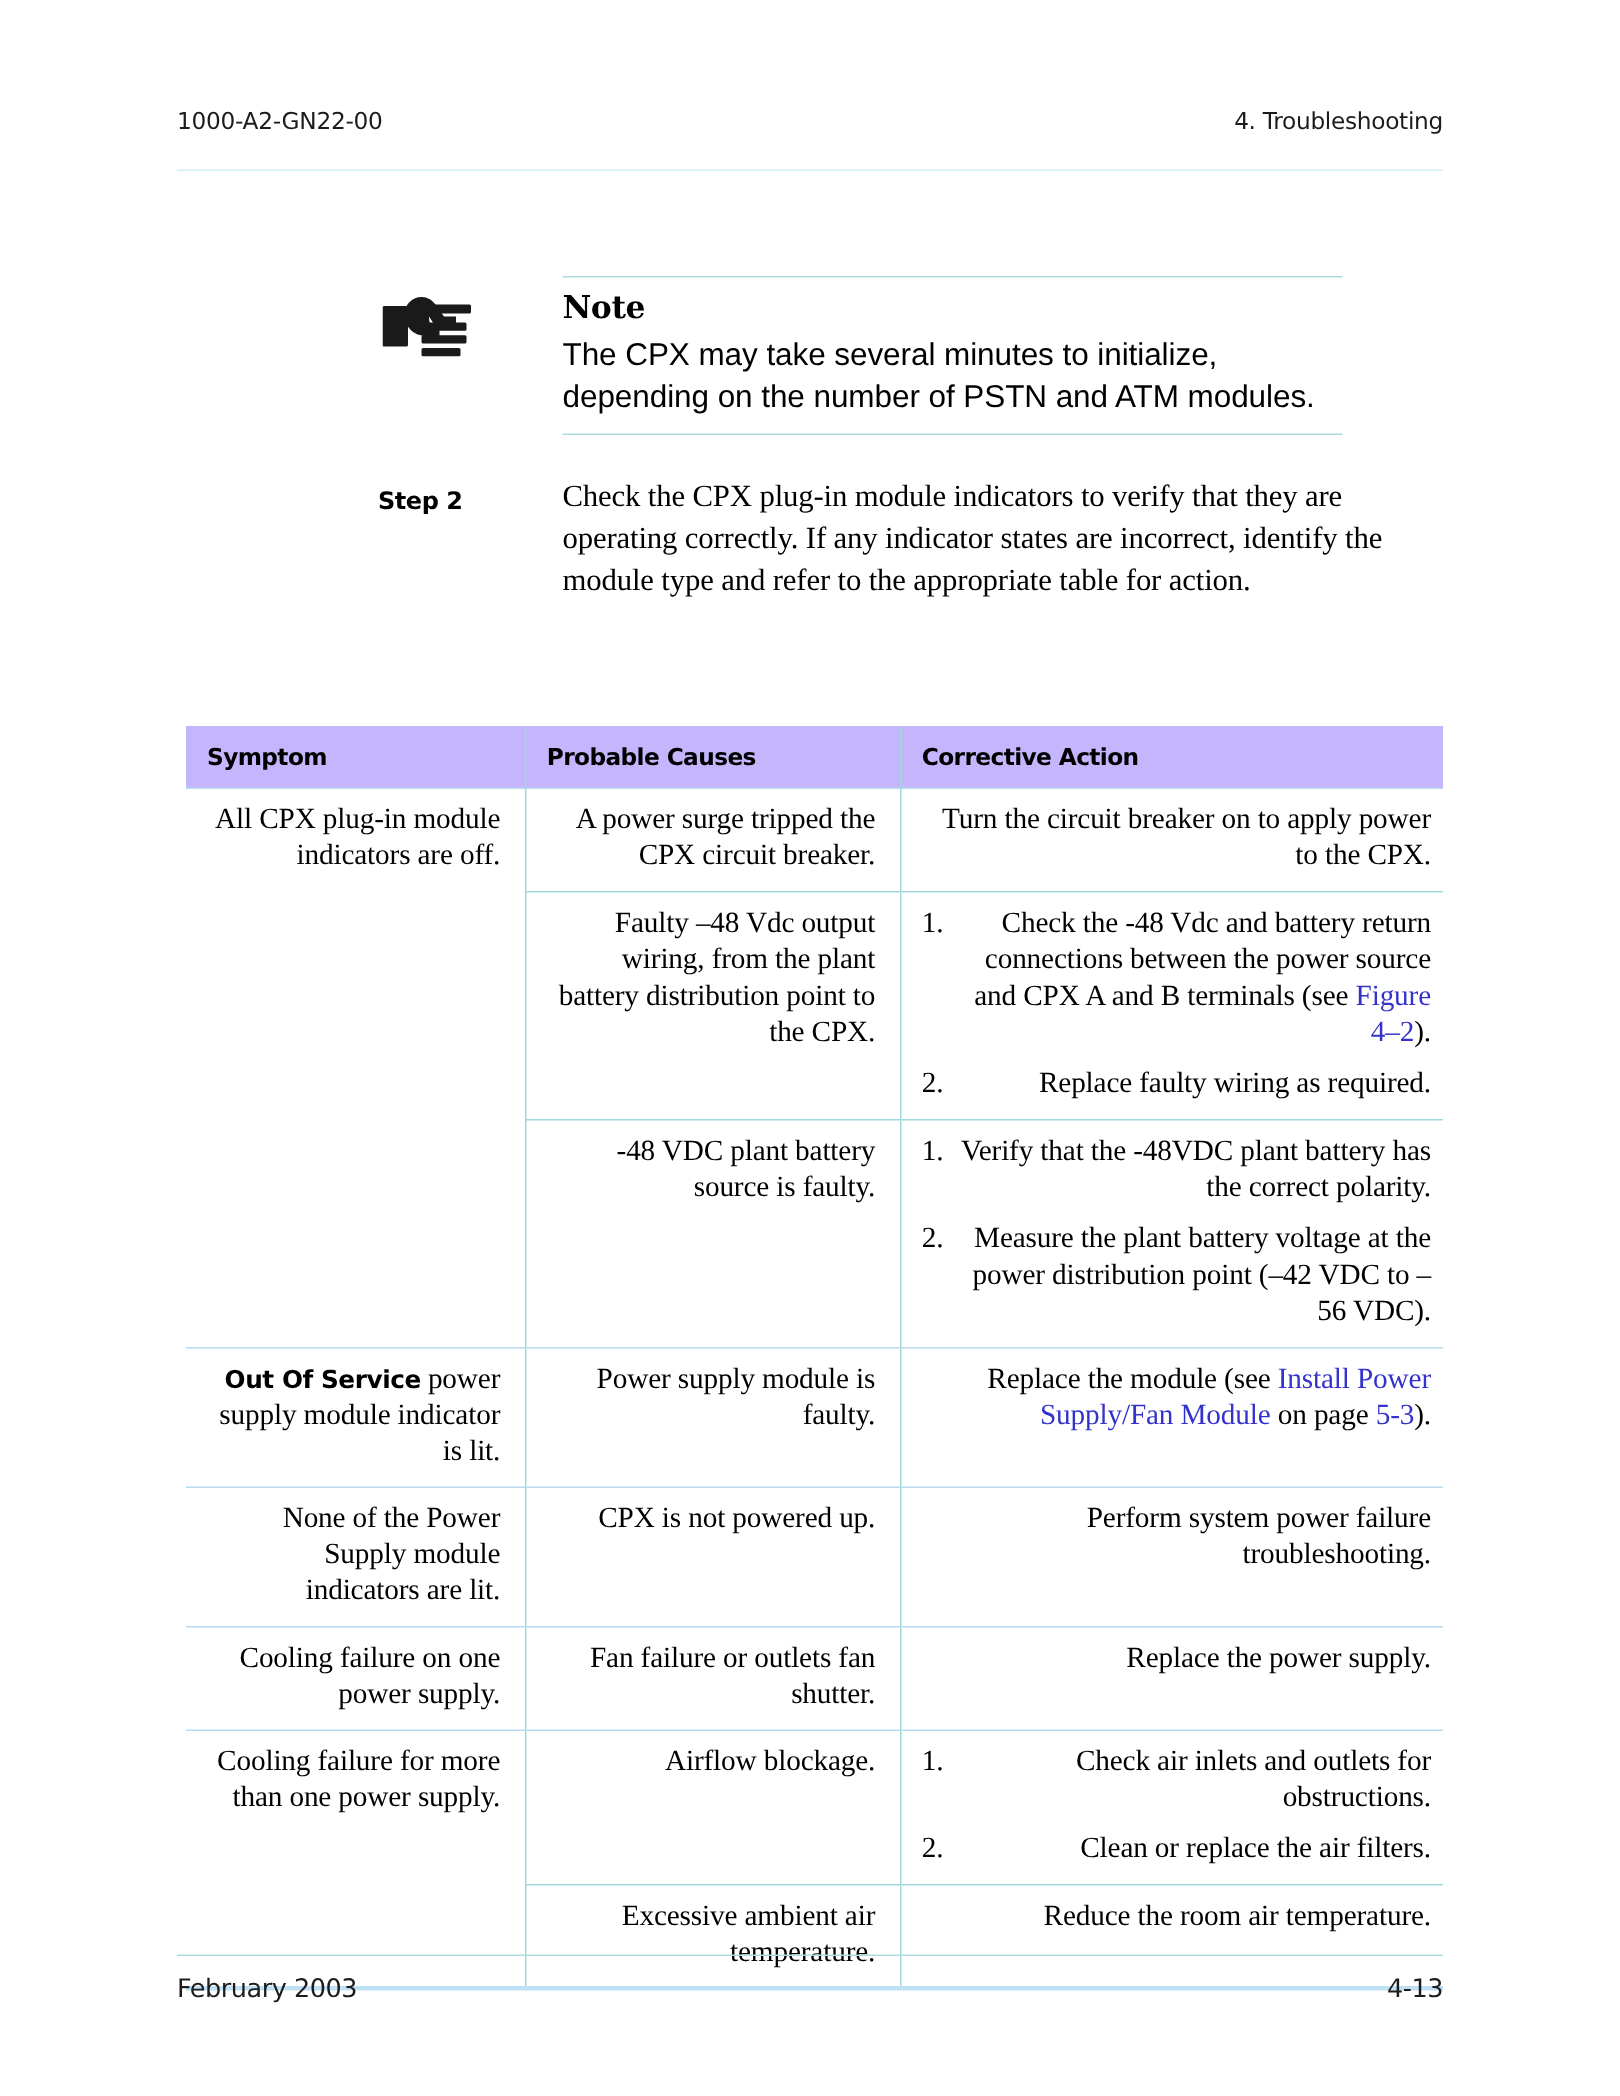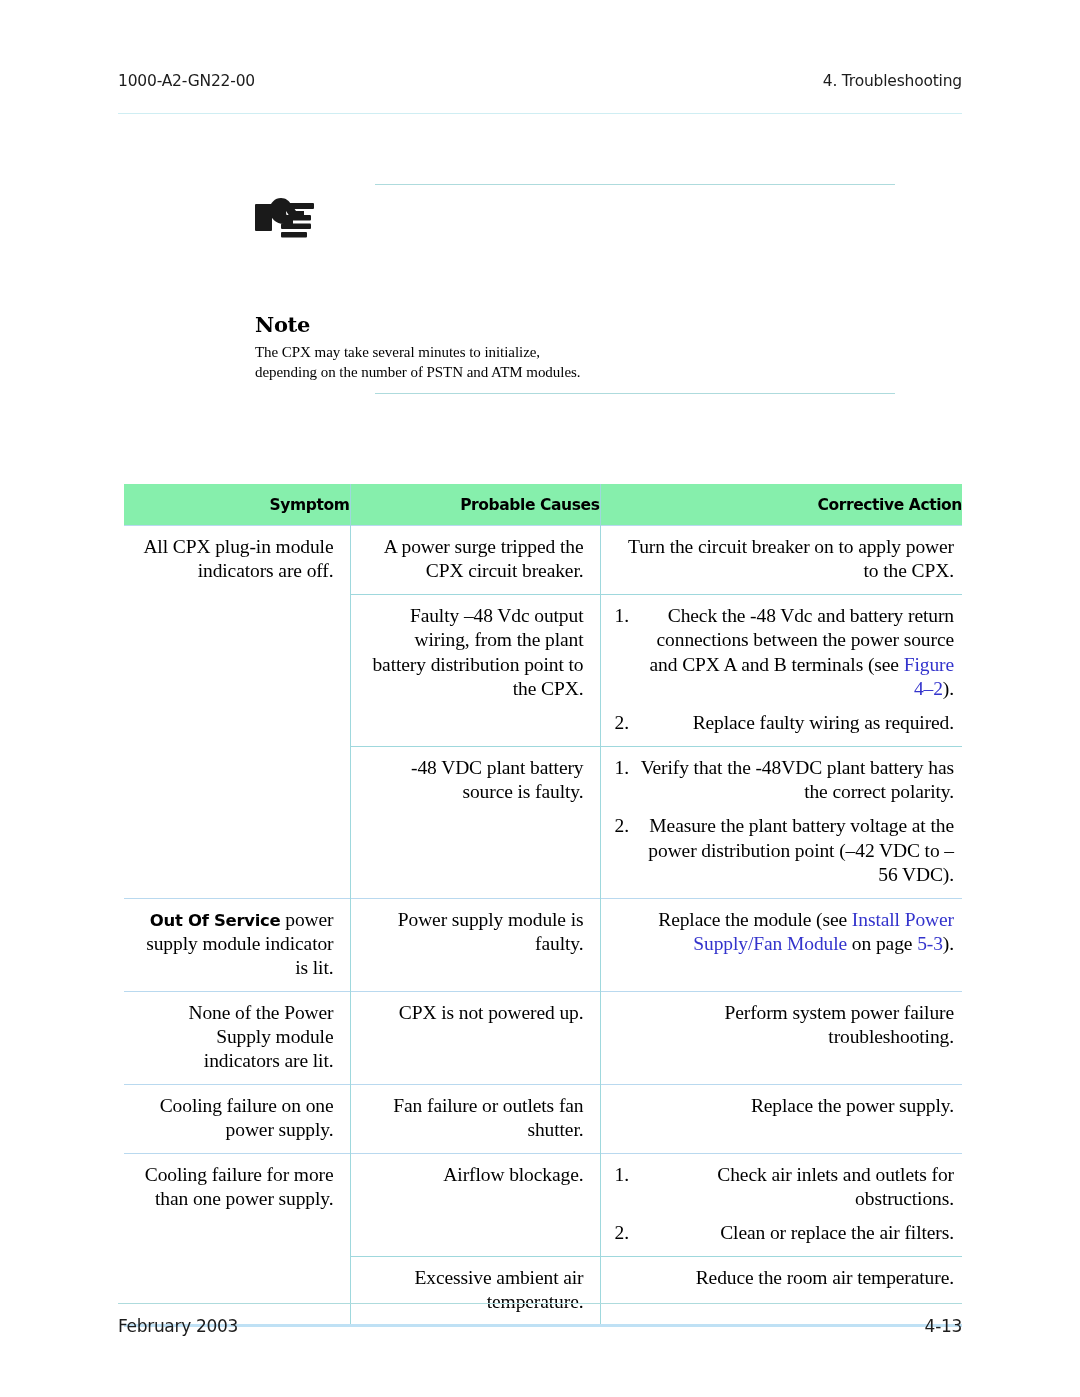--- a/index.html
+++ b/index.html
@@ -55,21 +55,20 @@
   }
   .note-rule-top, .note-rule-bottom {
     margin-left: 120px;
     width: 520px;
     height: 1px;
     background: #aedbdd;
   }
   .note-body {
     display: flex;
     align-items: flex-start;
-    flex-direction: column;
   }
   .note-icon {
     width: 120px;
     flex: 0 0 120px;
     padding-top: 10px;
     box-sizing: border-box;
   }
   .note-icon svg { display: block; }
   .note-text {
     flex: 1 1 auto;
@@ -78,22 +77,22 @@
   }
   .note-title {
     font-family: "DejaVu Serif", serif;
     font-weight: bold;
     font-size: 21px;
     line-height: 1.3;
     margin-bottom: 5px;
     letter-spacing: -0.3px;
   }
   .note-line {
-    font-family: Liberation Serif, serif;
-    font-size: 15px;
+    font-family: Liberation Sans, sans-serif;
+    font-size: 21px;
     line-height: 1.32;
     letter-spacing: -0.05px;
   }
 
   
   .step-wrap {
     position: absolute;
     left: 252px;
     top: 318px;
     width: 712px;
@@ -133,26 +132,26 @@
     top: 484px;
     width: 838px;
     border-collapse: collapse;
     table-layout: fixed;
   }
   table.tbl col.c1 { width: 226px; }
   table.tbl col.c2 { width: 250px; }
   table.tbl col.c3 { width: 362px; }
 
   table.tbl th {
-    background: #86efac;
+    background: #c4b5fd;
     font-family: "DejaVu Sans", sans-serif;
     font-weight: bold;
     font-size: 15.5px;
     letter-spacing: -0.4px;
-    text-align: right;
+    text-align: left;
     padding: 12px 0 11px 14px;
     vertical-align: middle;
     border-right: 1px solid #9fd8dd;
     color: #000;
   }
   table.tbl th.last { border-right: none; margin-left: 20px; }
 
   table.tbl td {
     font-family: "Liberation Serif", serif;
     font-size: 19.5px;
@@ -247,20 +246,24 @@
       </div>
       <div class="note-text">
         <div class="note-title">Note</div>
         <div class="note-line">The CPX may take several minutes to initialize,</div>
         <div class="note-line">depending on the number of PSTN and ATM modules.</div>
       </div>
     </div>
     <div class="note-rule-bottom"></div>
   </div>
 
+  <div class="step-wrap">
+    <div class="step-label">Step  2</div>
+    <div class="step-text">Check the CPX plug-in module indicators to verify that they are operating correctly. If any indicator states are incorrect, identify the module type and refer to the appropriate table for action.</div>
+  </div>
 
 
   <table class="tbl">
     <colgroup>
         <col class="c1">
         <col class="c2">
         <col class="c3">
       </colgroup>
     <thead>
       <tr>

